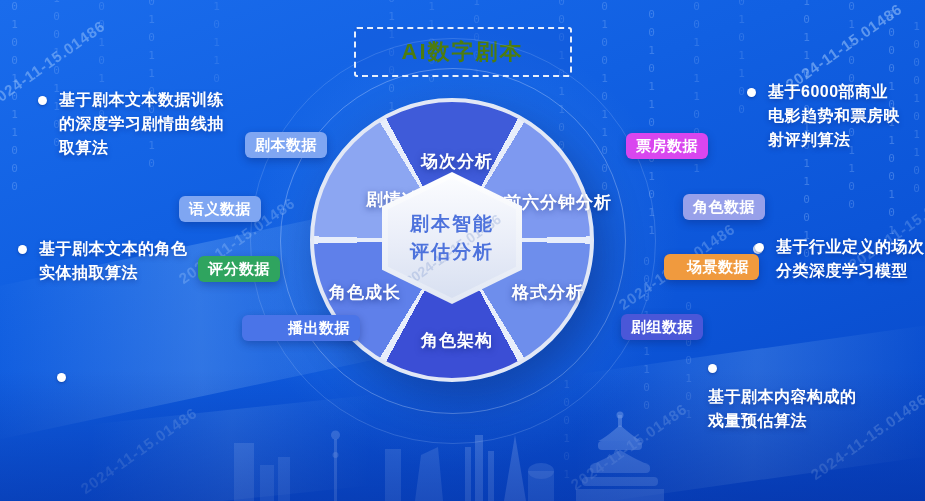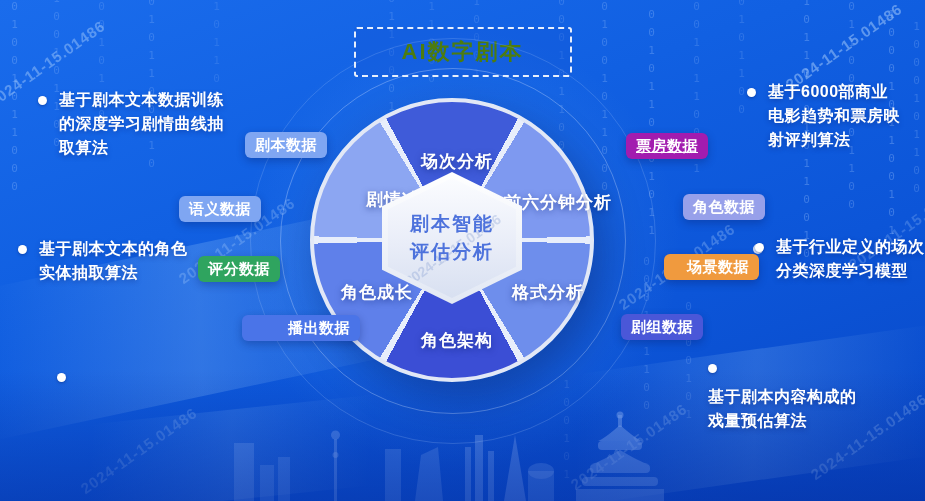--- a/index.html
+++ b/index.html
@@ -58,21 +58,21 @@
   .hex-inner .center-label{white-space:pre-line;color:#4d72dc;font-size:19px;
     font-weight:700;letter-spacing:2px;line-height:28px;position:relative;z-index:2;}
   .hex-wm{position:absolute;left:8px;top:64px;transform:rotate(-35deg);
     color:rgba(110,140,200,.28);font-size:14px;font-weight:700;white-space:nowrap;z-index:1;}
   .seg-label{color:#fff;font-weight:700;font-size:17px;letter-spacing:1px;
     text-shadow:0 2px 6px rgba(10,30,110,.5);white-space:nowrap;}
   #seg-top{left:421px;top:135px;margin-top:15px;}
   #seg-ur{left:504px;top:191px;}
   #seg-lr{left:512px;top:281px;}
   #seg-bottom{left:421px;top:329px;}
-  #seg-ll{left:341px;top:281px;}
+  #seg-ll{left:329px;top:281px;}
   #seg-ul{left:331px;top:188px;margin-left:35px;}
   
   .pill{height:26px;line-height:26px;padding:0 10px;border-radius:6px;color:#fff;
     font-size:15px;font-weight:700;letter-spacing:.5px;white-space:nowrap;
     box-shadow:0 3px 8px rgba(5,25,95,.32);}
   #pill-l0{left:245px;top:132px;}
   #pill-l1{left:179px;top:196px;}
   #pill-l2{left:198px;top:256px;}
   #pill-l3{left:242px;top:315px;padding-left:46px;}
   #pill-r0{left:626px;top:133px;}
@@ -179,21 +179,21 @@
 <div class="abs hex hex-inner">
   <span class="hex-wm">2024-11-15.01486</span>
   <div class="center-label">剧本智能
 评估分析</div>
 </div>
 
 <div class="abs pill" id="pill-l0" style="background: rgb(127, 166, 242);">剧本数据</div>
 <div class="abs pill" id="pill-l1" style="background: rgb(127, 166, 242);">语义数据</div>
 <div class="abs pill" id="pill-l2" style="background: rgb(47, 164, 95);">评分数据</div>
 <div class="abs pill" id="pill-l3" style="background: rgb(74, 116, 232);">播出数据</div>
-<div class="abs pill" id="pill-r0" style="background: #a21caf; text-decoration: underline;">票房数据</div>
+<div class="abs pill" id="pill-r0" style="background: #d946ef;">票房数据</div>
 <div class="abs pill" id="pill-r1" style="background: rgb(151, 160, 234);">角色数据</div>
 <div class="abs pill" id="pill-r2" style="background: rgb(240, 154, 62);">场景数据</div>
 <div class="abs pill" id="pill-r3" style="background: rgb(74, 87, 216);">剧组数据</div>
 
 <div class="abs bullet" id="bul-l0">
   <span class="dot"></span>
   <span class="txt">基于剧本文本数据训练
 的深度学习剧情曲线抽
 取算法</span>
 </div>

